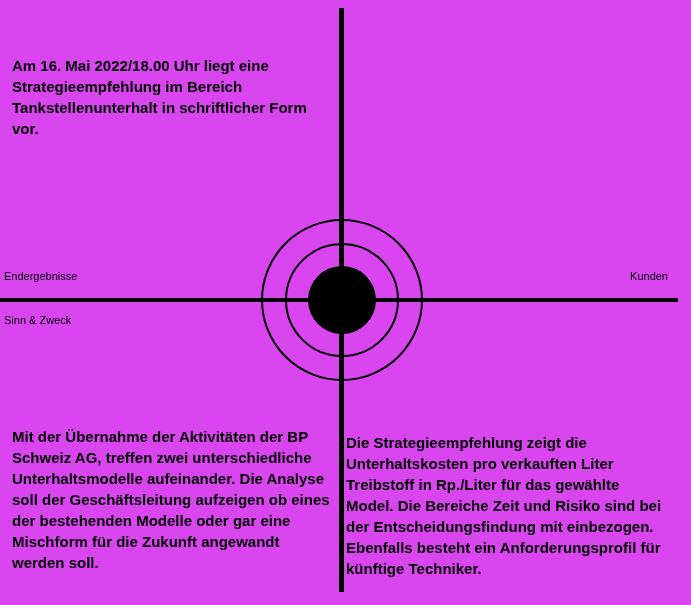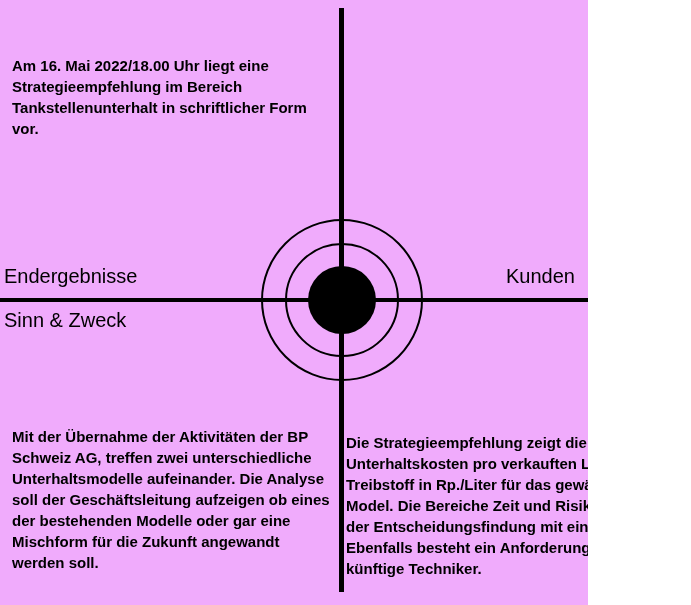--- a/index.html
+++ b/index.html
@@ -1,21 +1,21 @@
 <!DOCTYPE html>
 <html><head>
 <meta charset="utf-8">
 <style>
   * { margin: 0; padding: 0; box-sizing: border-box; }
   html, body { background: #ffffff; }
   .canvas {
     position: relative;
-    width: 588px;
+    width: 691px;
     height: 605px;
-    background: #f0abfc;
+    background: #d946ef;
     overflow: hidden;
     font-family: "Liberation Sans", sans-serif;
     color: #000000;
   }
   .axis-line { position: absolute; background: #000000; }
   .vline { left: 339px; top: 8px; width: 5px; height: 584px; }
   .hline { left: 0px; top: 298px; width: 678px; height: 4px; }
   .ring {
     position: absolute;
     border: 2px solid #000000;
@@ -38,28 +38,28 @@
     line-height: 21px;
     white-space: pre-line;
     color: #000000;
   }
   .q-tl { left: 12px; top: 55px;  width: 322px; }
   .q-tr { left: 360px; top: 55px; width: 322px; }
   .q-bl { left: 12px; top: 426px; width: 325px; }
   .q-br { left: 346px; top: 432px; width: 326px; }
   .axis-label {
     position: absolute;
-    font-size: 20px;
+    font-size: 11px;
     font-weight: normal;
     line-height: 22px;
     color: #000000;
     white-space: nowrap;
   }
   .lbl-left  { left: 4px; text-align: left; }
-  .lbl-right { right: 13px; text-align: right; }
+  .lbl-right { right: 23px; text-align: right; }
   .lbl-above { top: 265px; }
   .lbl-below { top: 309px; }
 </style>
 </head>
 <body>
 
 <div class="canvas">
 
   <div class="axis-line vline"></div>
   <div class="axis-line hline"></div>

